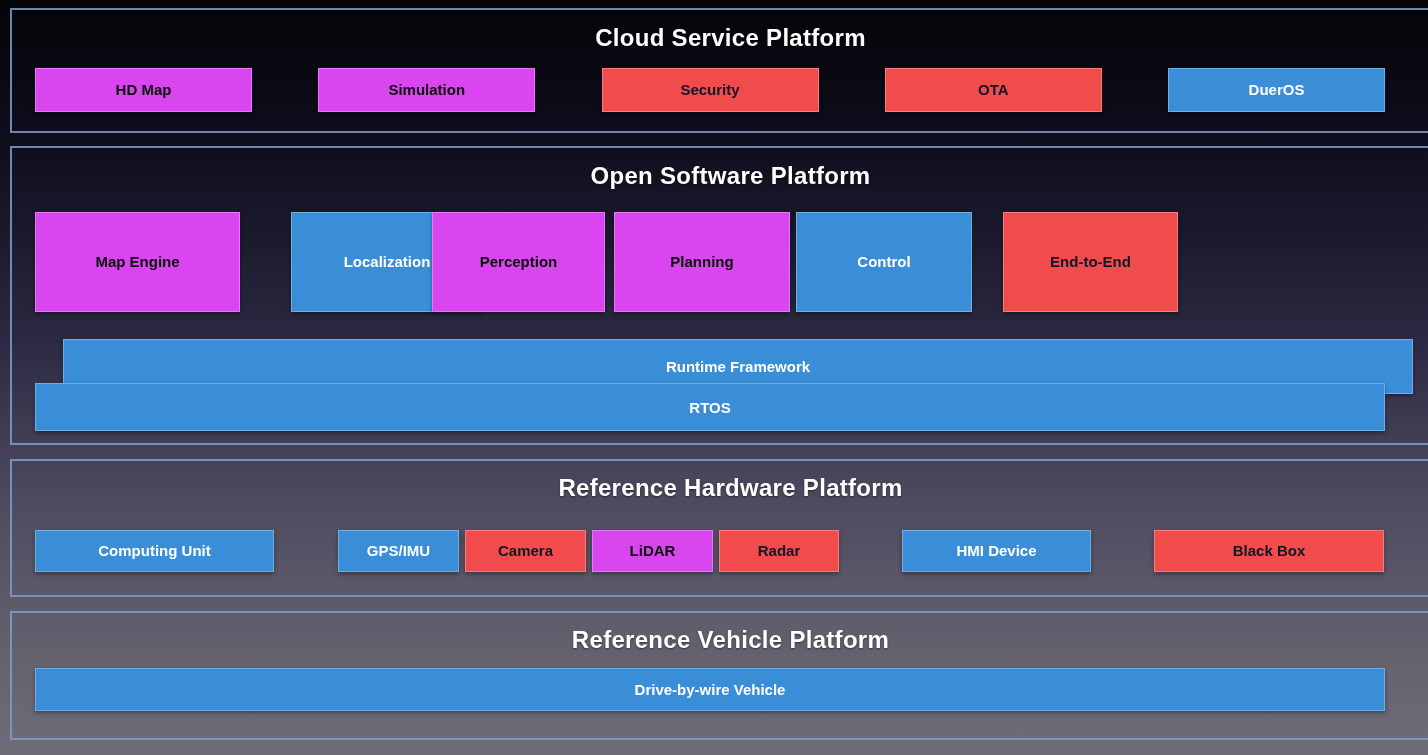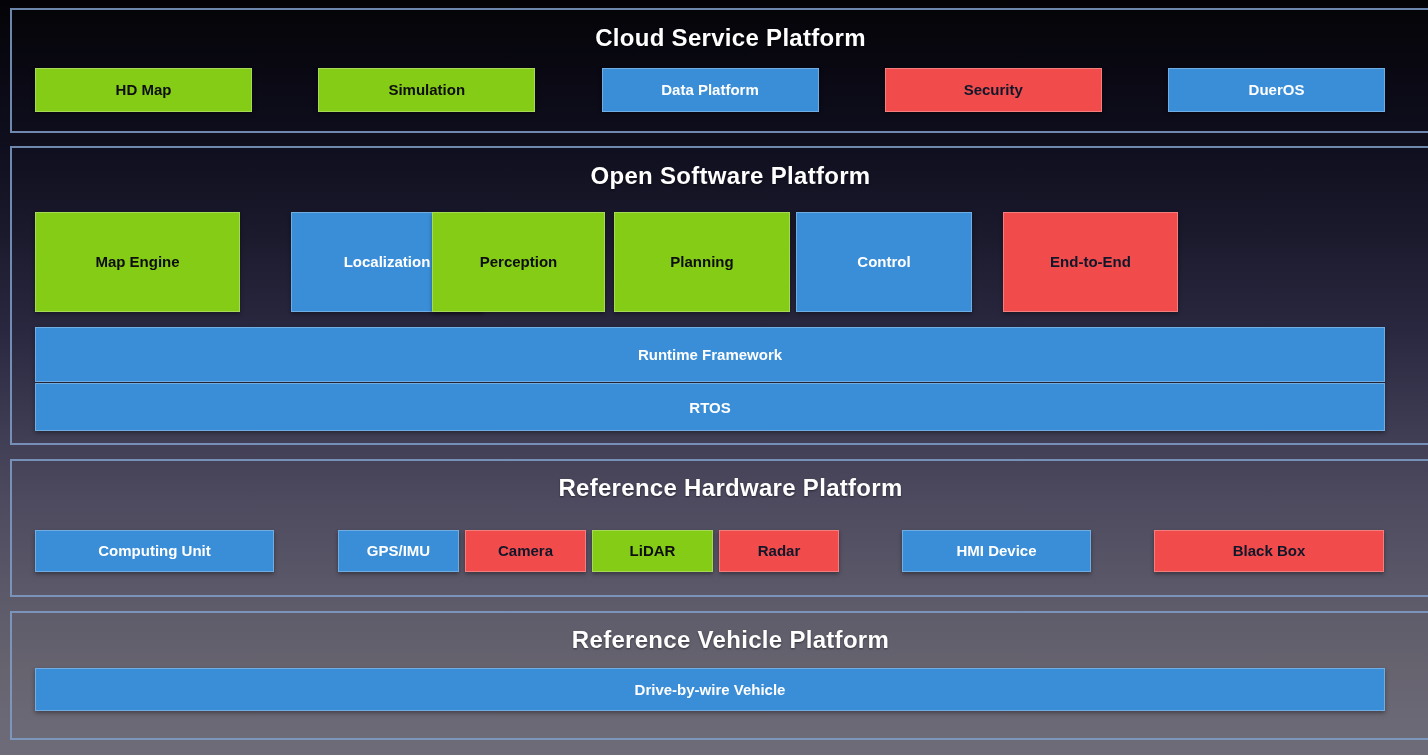--- a/index.html
+++ b/index.html
@@ -33,21 +33,21 @@
 
   .row{position:absolute;left:23px;width:1350px;}
   .box{
     position:absolute;top:0;height:100%;
     display:flex;align-items:center;justify-content:center;
     font-weight:bold;font-size:15px;line-height:1.15;text-align:center;
     border:1px solid rgba(255,255,255,0.28);
     box-sizing:border-box;
     box-shadow:0 2px 4px rgba(0,0,0,0.38);
   }
-  .yellow{background:#84cc16;color:#0e0e0e;}
+  .yellow{background:#d946ef;color:#0e0e0e;}
   .blue  {background:#3A8ED8;color:#ffffff;}
   .red   {background:#F24B4B;color:#0f172a;}
 
   
   #cloud-row{top:58px;height:44px;}
   #cloud-row .box{position:relative;width:217px;height:44px;flex:0 0 auto;}
   #cloud-row{display:flex;justify-content:space-between;}
 
   
   #sw-row{top:64px;height:100px;}
@@ -60,21 +60,21 @@
   #sw-b6{left:1175px; width:175px;}
 
   .fullbar{
     position:absolute;left:23px;width:1350px;
     display:flex;align-items:center;justify-content:center;
     font-weight:bold;font-size:15px;
     border:1px solid rgba(255,255,255,0.28);
     box-sizing:border-box;
     box-shadow:0 2px 4px rgba(0,0,0,0.38);
   }
-  #bar-runtime{top:179px;height:55px;}
+  #bar-runtime{top:191px;height:55px;margin-left:28px;}
   #bar-rtos   {top:235px;height:48px;}
   #bar-vehicle{top:55px; height:43px;}
 
   
   #hw-row{top:69px;height:42px;}
   #hw-b0{left:0px;    width:239px;}
   #hw-b1{left:303px;  width:121px;}
   #hw-b2{left:430px;  width:121px;}
   #hw-b3{left:557px;  width:121px;}
   #hw-b4{left:684px;  width:120px;}
@@ -84,22 +84,22 @@
 </head>
 <body>
 
 <div>
 
   <section class="panel" id="panel-cloud">
     <h2 class="panel-title">Cloud Service Platform</h2>
     <div class="row" id="cloud-row">
       <div class="box yellow">HD Map</div>
       <div class="box yellow">Simulation</div>
-      <div class="box blue">Data Platform</div>
       <div class="box red">Security</div>
+      <div class="box red">OTA</div>
       <div class="box blue">DuerOS</div>
     </div>
   </section>
 
   <section class="panel" id="panel-software">
     <h2 class="panel-title">Open Software Platform</h2>
     <div class="row" id="sw-row">
       <div class="box yellow" id="sw-b0">Map Engine</div>
       <div class="box blue" id="sw-b1">Localization</div>
       <div class="box yellow" id="sw-b2">Perception</div>

